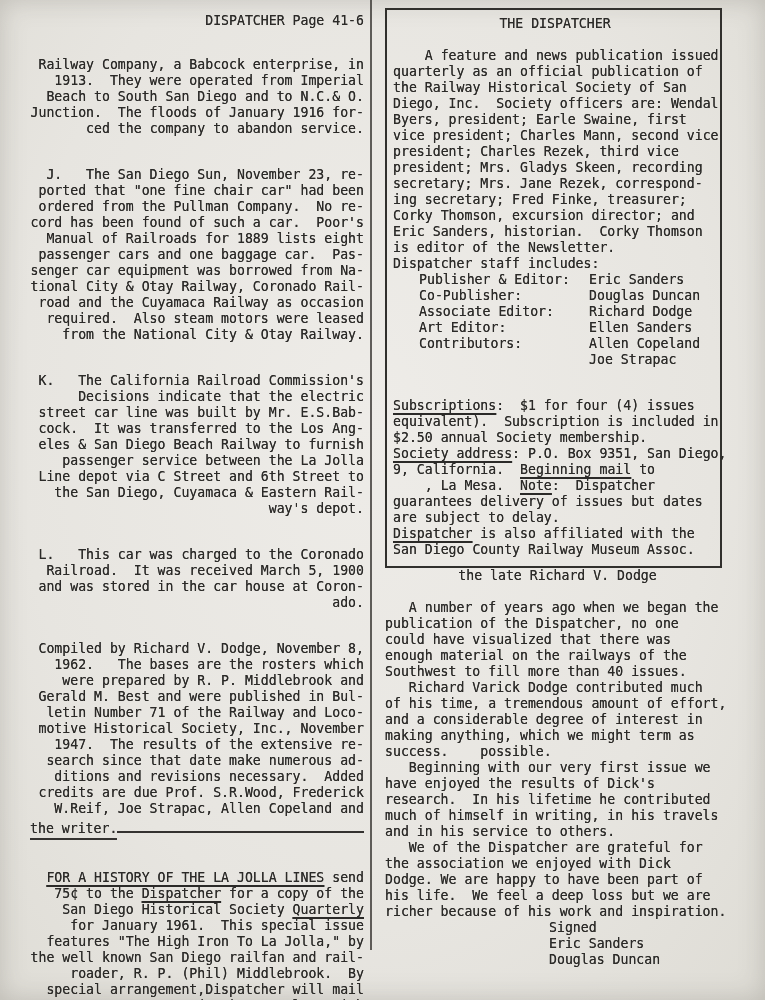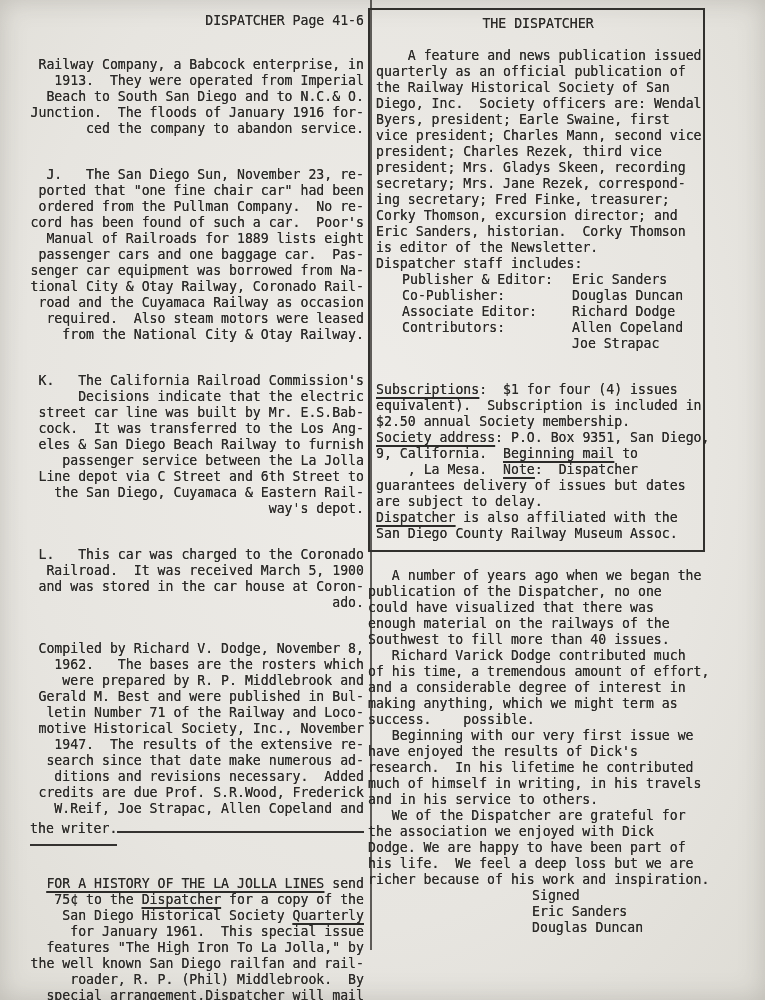--- a/index.html
+++ b/index.html
@@ -11,27 +11,27 @@
     background-image:radial-gradient(ellipse at 48% 42%, #eeece8 0%, #e7e5e0 62%, #dedcd5 100%);
     box-shadow:inset 0 0 26px rgba(90,88,80,.25);
     font-family:"DejaVu Sans Mono","Liberation Mono",monospace;
     font-size:13.2px;line-height:16px;color:#2b2a28;
     text-shadow:0 0 .4px rgba(43,42,40,.85);
     overflow:hidden;
   }
   .tw{white-space:pre;}
   .u{text-decoration:underline;text-underline-offset:3px;text-decoration-thickness:1.5px;}
   .left-col{position:absolute;left:30px;top:13px;width:334px;text-align:right;}
-  .right-col{position:absolute;left:368px;top:8px;width:345px;}
+  .right-col{position:absolute;left:385px;top:8px;width:345px;}
   .column-divider{position:absolute;left:370px;top:0;width:2px;height:950px;background:#45433f;opacity:.85;}
   .page-header{margin:0 0 28px 0;}
   .para{margin:30px 0 0 0;}
   .para.first{margin-top:0;}
   .rule-row{display:flex;align-items:baseline;}
-  .rule-row .pc-last{border-bottom:2px solid #343230;padding-bottom:7px;}
+  .rule-row .pc-last{border-bottom:2px solid #343230;padding-bottom:1px;}
   .rule-row .rule-fill{flex:1;border-bottom:2px solid #343230;height:14px;}
   .box{
     border:2px solid #31302d;
     padding:6px 3px 8px 6px;
     width:324px;
   }
   .box-title{text-align:center;margin:0 0 16px 0;font-weight:normal;font-size:13.2px;}
   .staff-row{display:flex;padding-left:26px;}
   .staff-role{width:170px;flex:none;}
   .editorial-heading{margin:18px 0 0 0;text-align:center;font-weight:normal;font-size:13.2px;}
@@ -141,20 +141,24 @@
         </div>
         <div class="staff-row">
           <span class="staff-role tw">Co-Publisher:</span>
           <span class="staff-name tw">Douglas Duncan</span>
         </div>
         <div class="staff-row">
           <span class="staff-role tw">Associate Editor:</span>
           <span class="staff-name tw">Richard Dodge</span>
         </div>
         <div class="staff-row">
+          <span class="staff-role tw">Art Editor:</span>
+          <span class="staff-name tw">Ellen Sanders</span>
+        </div>
+        <div class="staff-row">
           <span class="staff-role tw">Contributors:</span>
           <span class="staff-name tw">Allen Copeland</span>
         </div>
         <div class="staff-row">
           <span class="staff-role tw"></span>
           <span class="staff-name tw">Joe Strapac</span>
         </div>
       </div>
 
       <div class="para tw"><span class="u">Subscriptions</span><span>:  $1 for four (4) issues
@@ -162,20 +166,21 @@
 $2.50 annual Society membership.
 </span><span class="u">Society address</span><span>: P.O. Box 9351, San Diego,
 9, California.  </span><span class="u">Beginning mail</span><span> to
     , La Mesa.  </span><span class="u">Note</span><span>:  Dispatcher
 guarantees delivery of issues but dates
 are subject to delay.
 </span><span class="u">Dispatcher</span><span> is also affiliated with the
 San Diego County Railway Museum Assoc.</span></div>
     </div>
 
+    <div class="editorial-subheading tw">the late Richard V. Dodge</div>
 
     <div class="editorial-body tw">   A number of years ago when we began the
 publication of the Dispatcher, no one
 could have visualized that there was
 enough material on the railways of the
 Southwest to fill more than 40 issues.
    Richard Varick Dodge contributed much
 of his time, a tremendous amount of effort,
 and a considerable degree of interest in
 making anything, which we might term as

